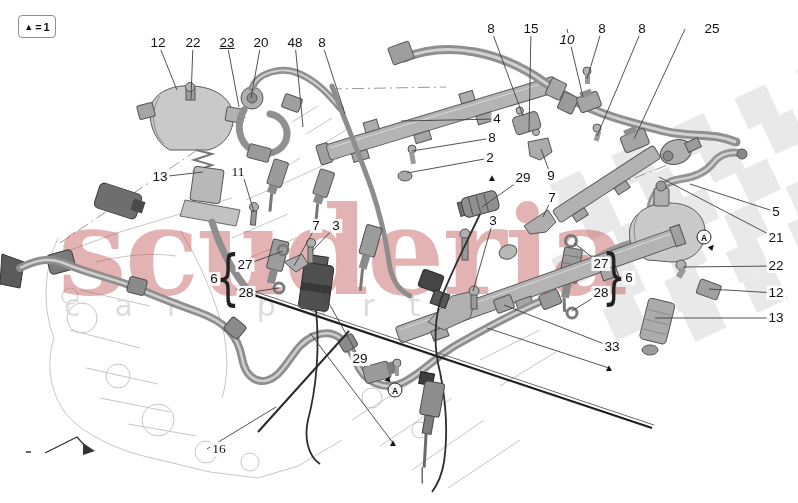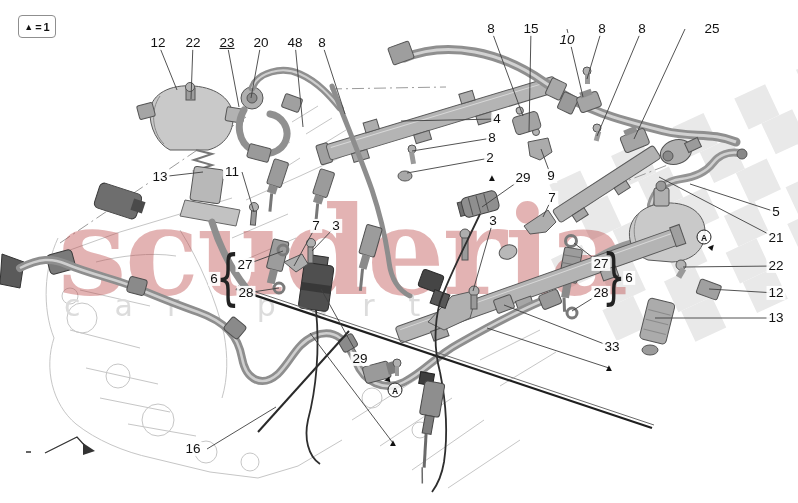--- a/index.html
+++ b/index.html
@@ -347,37 +347,37 @@
       <div class="callout" style="left: 261px; top: 43px;">20</div>
       <div class="callout" style="left: 295px; top: 43px;">48</div>
       <div class="callout" style="left: 322px; top: 43px;">8</div>
       <div class="callout" style="left: 491px; top: 29px;">8</div>
       <div class="callout" style="left: 531px; top: 29px;">15</div>
       <div class="callout" style="left: 567px; top: 40px; font-style: italic;">10</div>
       <div class="callout" style="left: 602px; top: 29px;">8</div>
       <div class="callout" style="left: 642px; top: 29px;">8</div>
       <div class="callout" style="left: 712px; top: 29px;">25</div>
       <div class="callout" style="left: 160px; top: 177px;">13</div>
-      <div class="callout" style="left: 232px; top: 172px;">11</div>
+      <div class="callout" style="left: 238px; top: 172px; font-family: Liberation Serif, serif;">11</div>
       <div class="callout" style="left: 497px; top: 119px;">4</div>
       <div class="callout" style="left: 492px; top: 138px;">8</div>
       <div class="callout" style="left: 490px; top: 158px;">2</div>
       <div class="callout" style="left: 523px; top: 178px;">29</div>
       <div class="callout" style="left: 551px; top: 176px;">9</div>
       <div class="callout" style="left: 552px; top: 198px;">7</div>
       <div class="callout" style="left: 493px; top: 221px;">3</div>
       <div class="callout" style="left: 316px; top: 226px;">7</div>
       <div class="callout" style="left: 336px; top: 226px;">3</div>
       <div class="callout" style="left: 776px; top: 212px;">5</div>
       <div class="callout" style="left: 776px; top: 238px;">21</div>
       <div class="callout" style="left: 776px; top: 266px;">22</div>
       <div class="callout" style="left: 776px; top: 293px;">12</div>
       <div class="callout" style="left: 776px; top: 318px;">13</div>
       <div class="callout" style="left: 612px; top: 347px;">33</div>
-      <div class="callout" style="left: 193px; top: 449px;">16</div>
+      <div class="callout" style="left: 219px; top: 449px; font-family: Liberation Serif, serif;">16</div>
       <div class="callout" style="left: 360px; top: 359px;">29</div>
       <div class="callout" style="left: 245px; top: 265px;">27</div>
       <div class="callout" style="left: 246px; top: 293px;">28</div>
       <div class="callout" style="left: 214px; top: 279px;">6</div>
       <div class="callout" style="left: 601px; top: 264px;">27</div>
       <div class="callout" style="left: 601px; top: 293px;">28</div>
       <div class="callout" style="left: 629px; top: 278px;">6</div>
       <div class="brace" style="left: 228px; top: 279px;">{</div>
       <div class="brace" style="left: 614px; top: 278px;">}</div>
       <div class="marker-tri" style="transform: translate(-50%, -50%) rotate(0deg); left: 492px; top: 178px;">▲</div>

